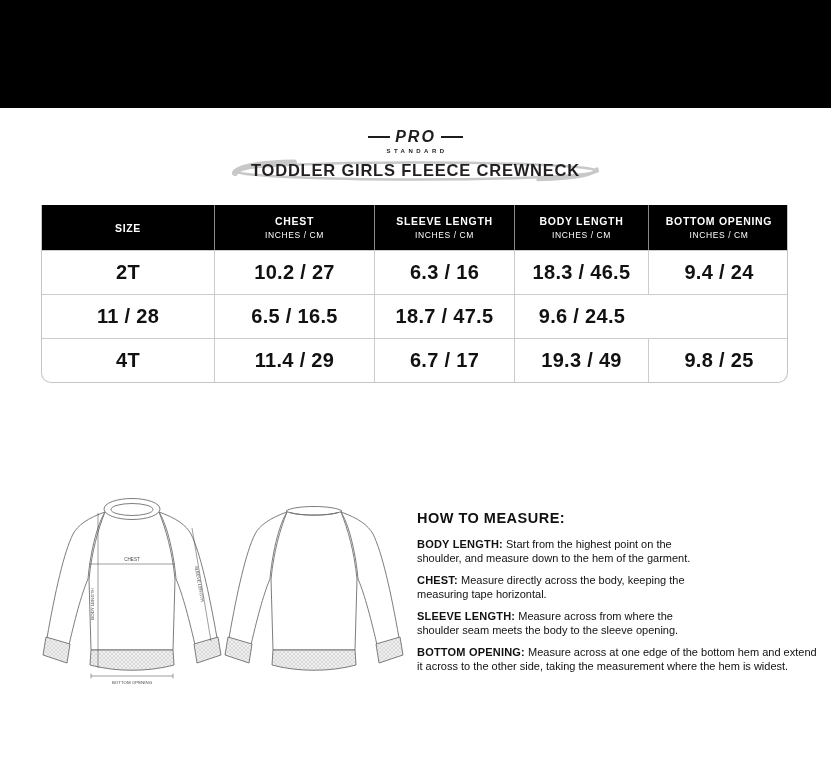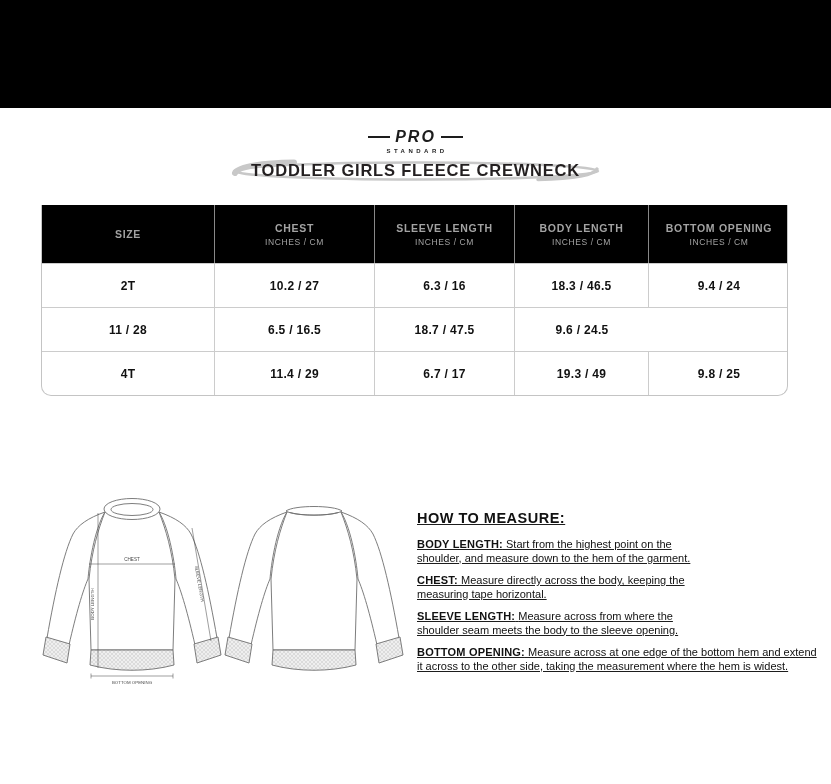--- a/index.html
+++ b/index.html
@@ -54,47 +54,47 @@
   
   .size-table {
     position:absolute; left:41px; top:205px;
     width:747px;
     border:1px solid #c4c4c4; border-top:none;
     border-radius:0 0 10px 10px;
     overflow:hidden;
     background:#fff;
   }
   .t-row { display:grid; grid-template-columns:173px 160px 140px 134px 140px; }
-  .t-head { background:#000; color:#a3a3a3; height:58px; }
+  .t-head { background:#000; color:#ffffff; height:45px; }
   .th-cell {
     display:flex; flex-direction:column; align-items:center; justify-content:center;
     border-right:1px solid #888;
   }
   .th-cell:last-child { border-right:none; }
   .th-label { font-size:10.5px; font-weight:bold; letter-spacing:0.7px; }
   .th-units { font-size:8.5px; letter-spacing:0.6px; margin-top:3px; font-weight:normal; }
   .t-body-row { height:44px; border-top:1px solid #ccc; }
   .t-body-row:first-of-type { border-top:none; }
   .td-cell {
     display:flex; align-items:center; justify-content:center;
     border-right:1px solid #ccc;
-    font-size:12px; font-weight:bold; color:#111;
+    font-size:20px; font-weight:bold; color:#111;
     letter-spacing:0.3px;
   }
   .td-cell:last-child { border-right:none; }
 
   
   .diagram-front { position:absolute; left:42px;  top:492px; }
   .diagram-back  { position:absolute; left:224px; top:492px; }
   .diagram-front svg, .diagram-back svg { display:block; }
   .diag-label { font-family:"Liberation Sans", sans-serif; fill:#4a4a4a; }
 
   
   .measure {
-    position:absolute; left:417px; top:510px; width:402px;text-decoration:underline;
+    position:absolute; left:417px; top:510px; width:402px;
   }
   .measure-title {
     font-size:14.5px; font-weight:bold; letter-spacing:0.5px;
     color:#111; margin-bottom:12px;
   }
   .measure-item {
     font-size:11px; line-height:13.5px; color:#111;
     margin-bottom:9px;
   }
   .measure-item b { letter-spacing:0.2px;text-align:right; }

